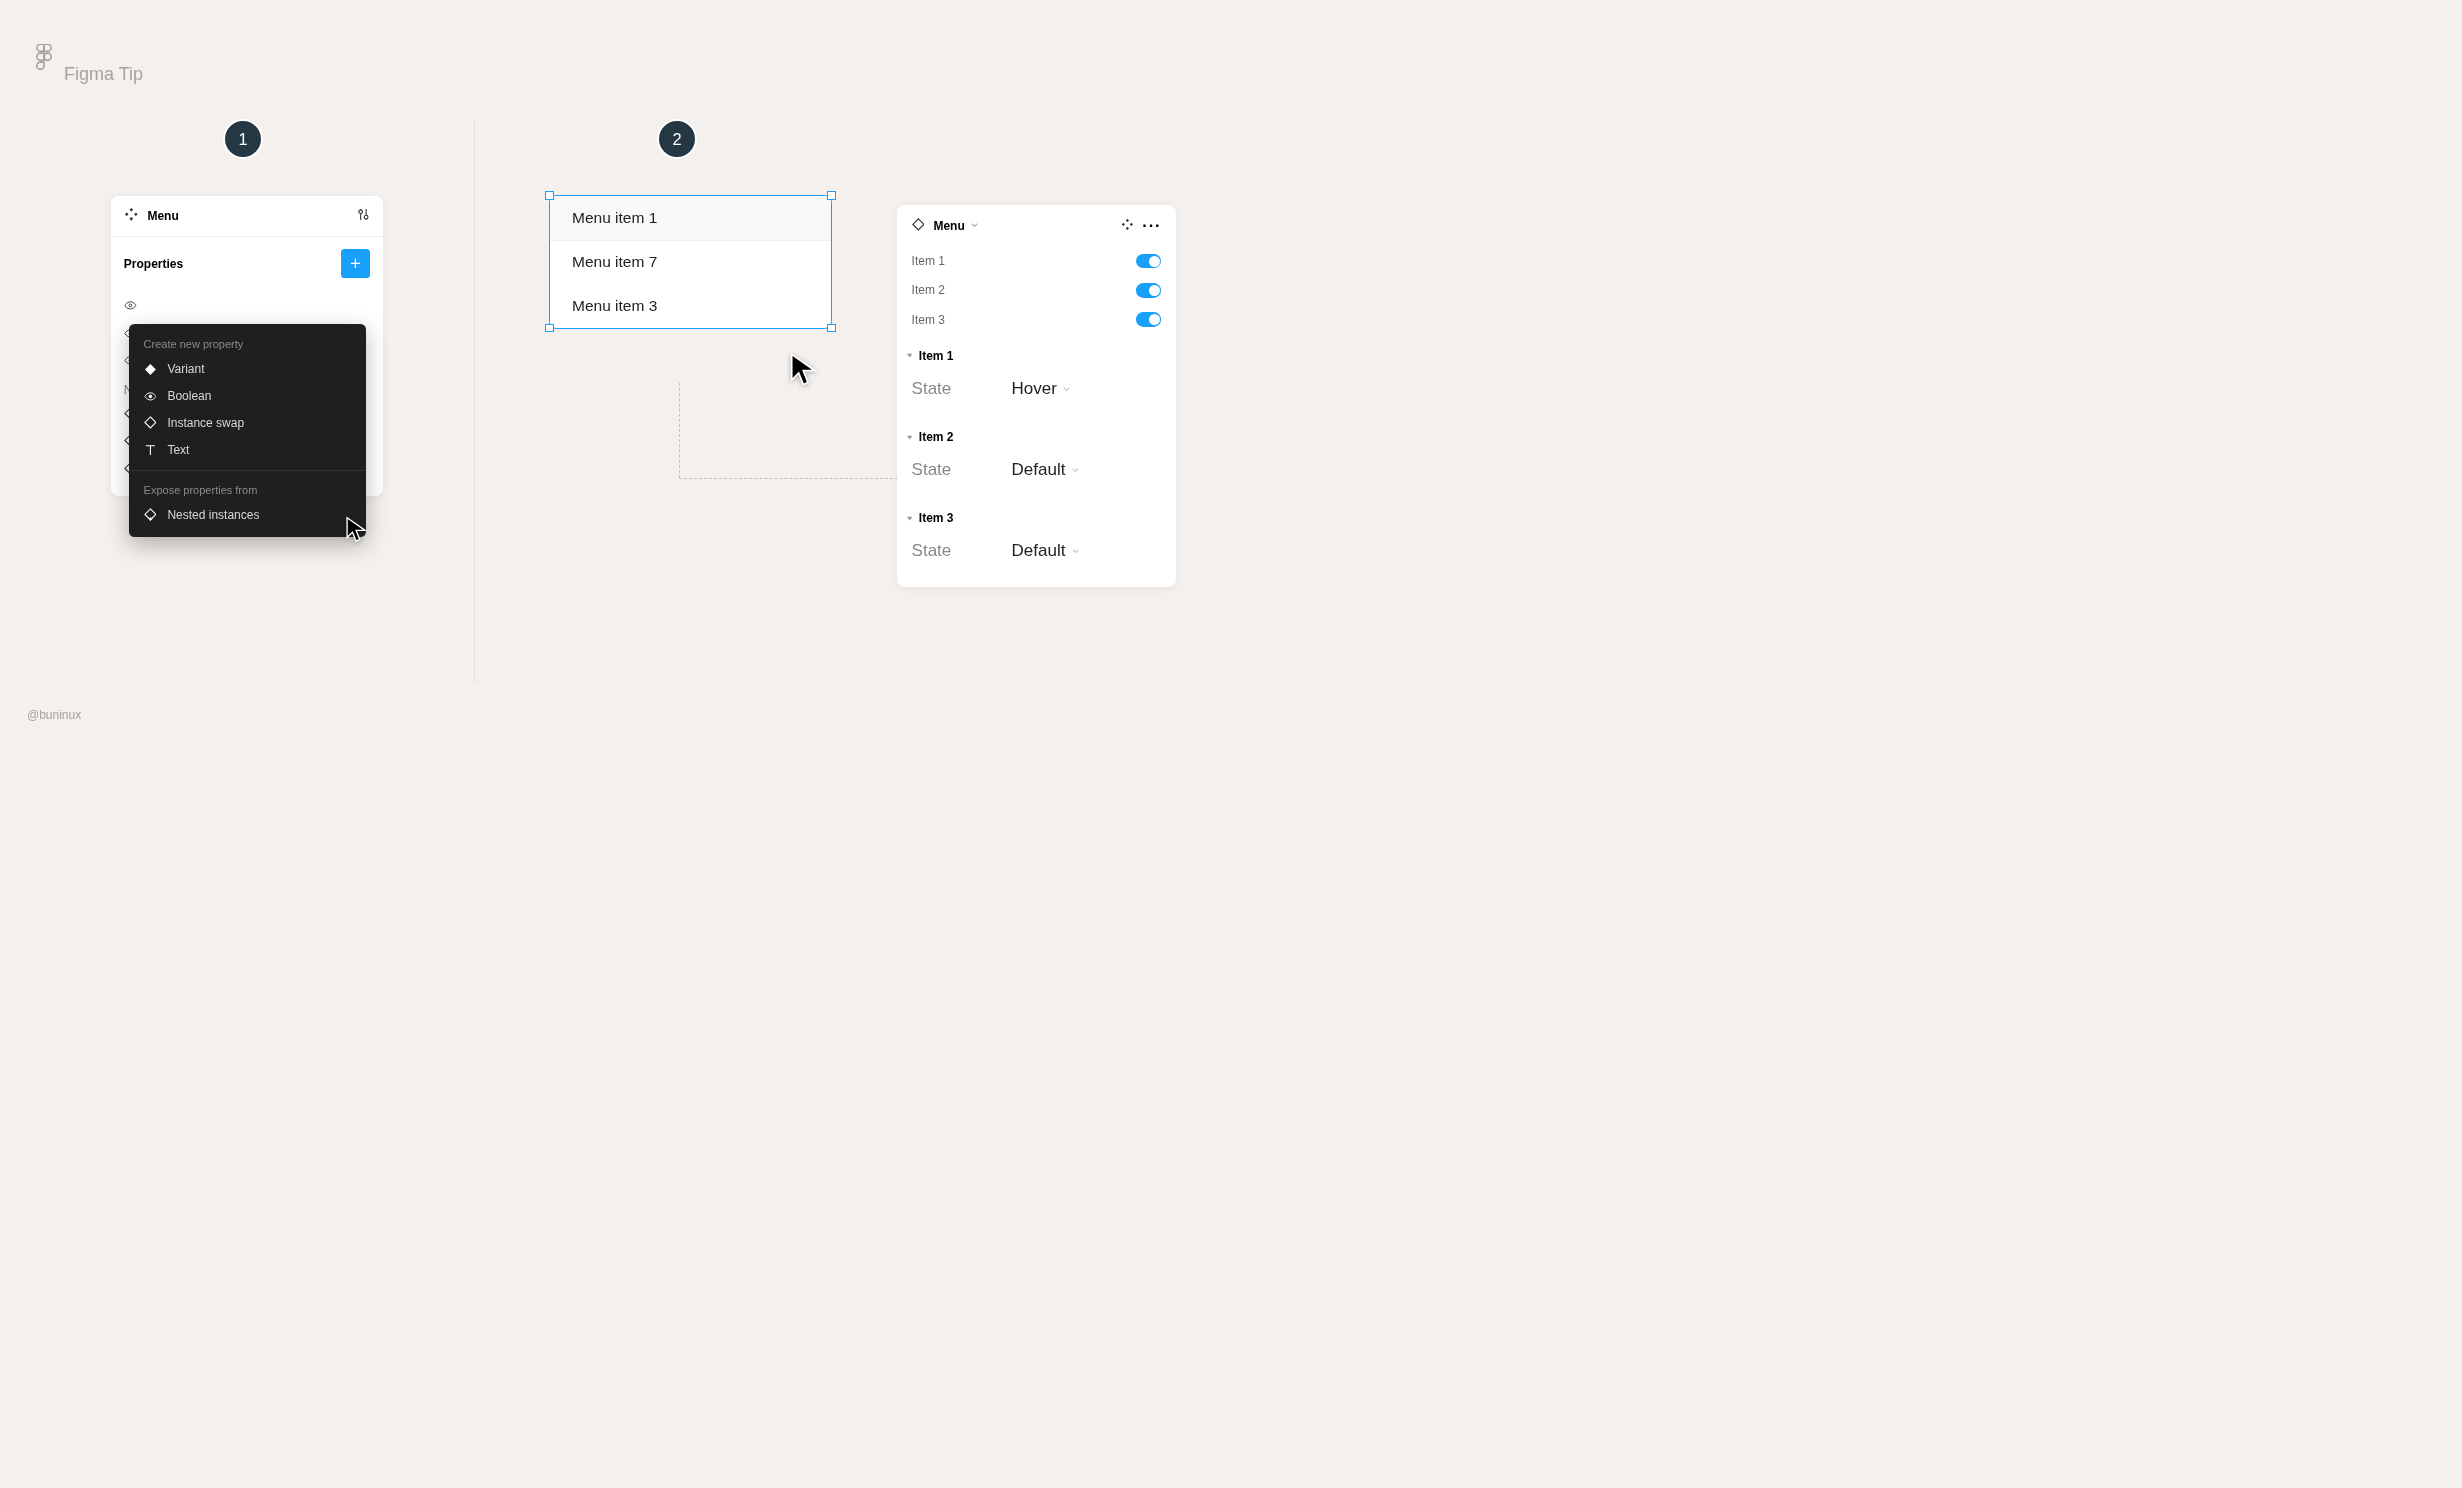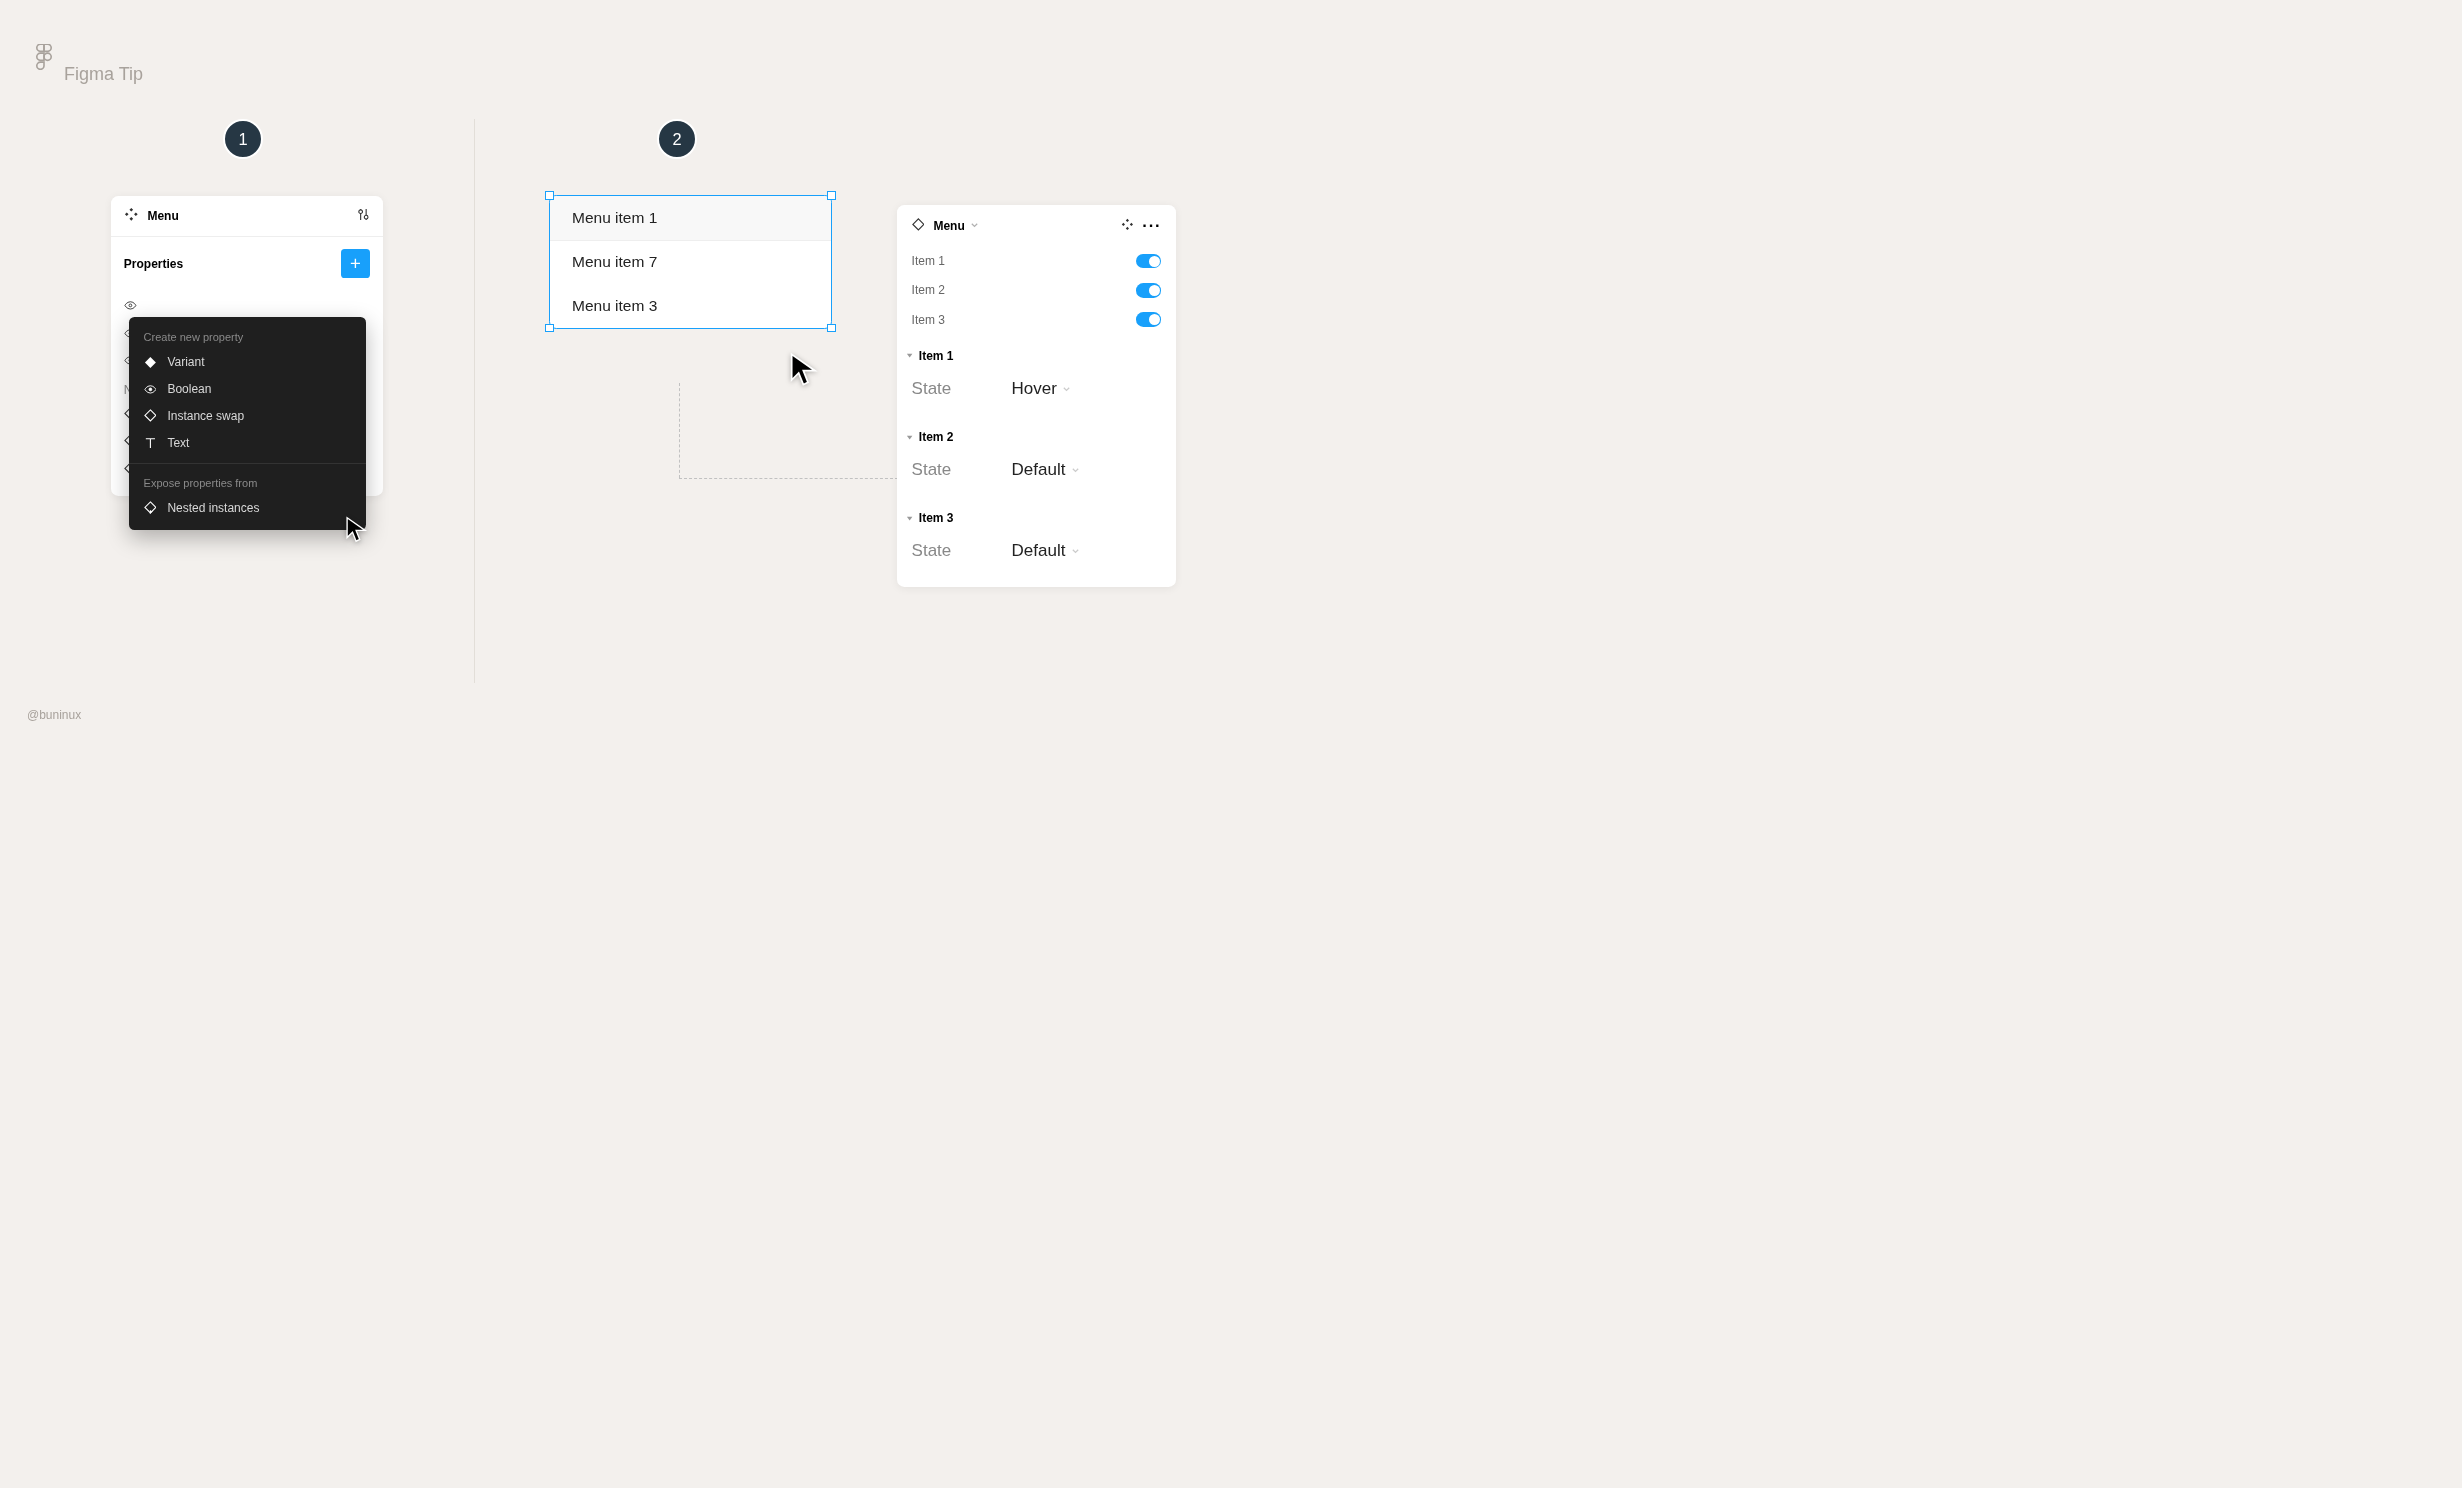--- a/index.html
+++ b/index.html
@@ -99,21 +99,21 @@
       color: #333;
     }
     .eye-icon svg { width: 12.8px; height: 12.8px; }
     .prop-row .hidden-label { visibility: hidden; }
     .nested-label { font-size: 12px; color: #888; font-weight: 500; padding: 7.3px 0 3.6px; }
     .diamond-outline svg { width: 12.8px; height: 12.8px; }
 
     
     .dropdown {
       position: absolute;
-      top: 33px;
+      top: 40px;
       left: 18px;
       width: 237px;
       background: #1f1f1f;
       color: #d8d8d8;
       border-radius: 5.5px;
       box-shadow: 0 7.3px 22px rgba(0,0,0,0.28);
       padding: 9px 0;
       z-index: 10;
     }
     .dd-section-title {

